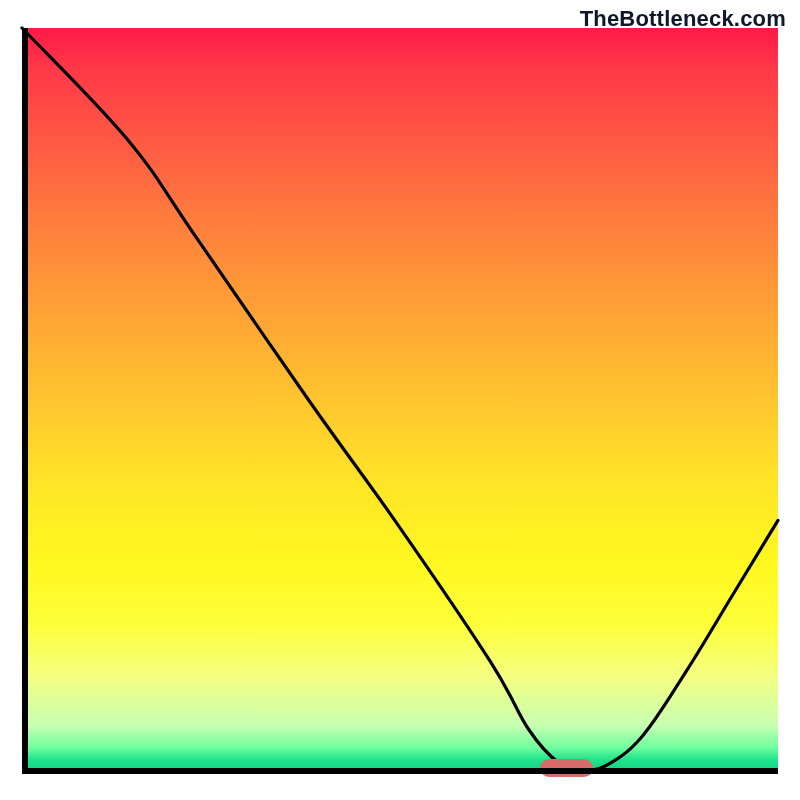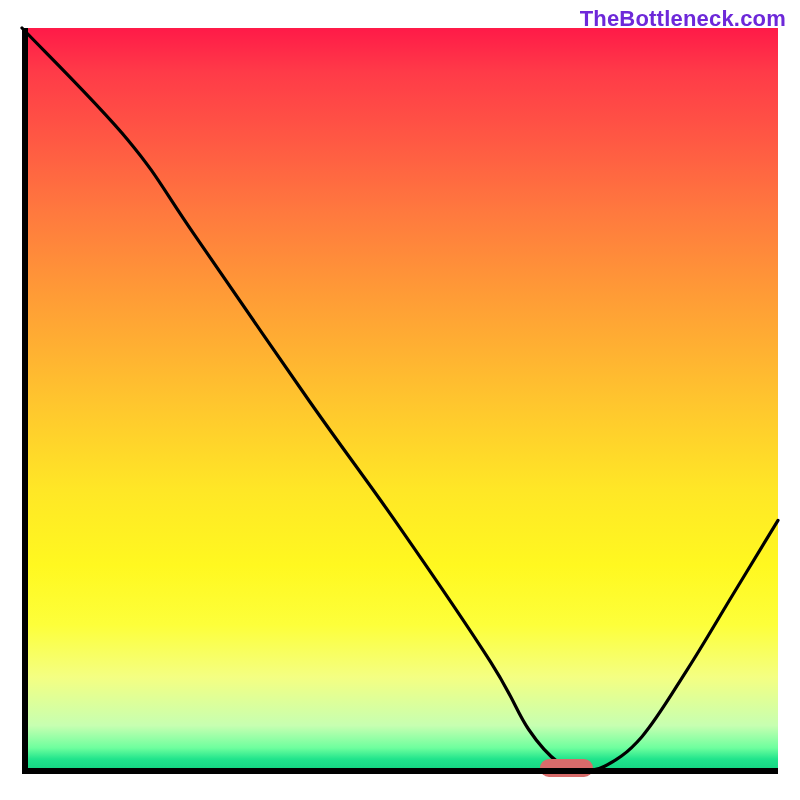--- a/index.html
+++ b/index.html
@@ -10,21 +10,21 @@
     font-family: Arial, Helvetica, sans-serif;
     position: relative;
     overflow: hidden;
   }
   .watermark {
     position: absolute;
     top: 6px;
     right: 14px;
     font-size: 22px;
     font-weight: 600;
-    color: #6d28d9;
+    color: #0f172a;
     letter-spacing: 0.2px;
   }
   .plot-area {
     position: absolute;
     left: 22px;
     top: 28px;
     width: 756px;
     height: 746px;
   }
   .gradient-bg {

